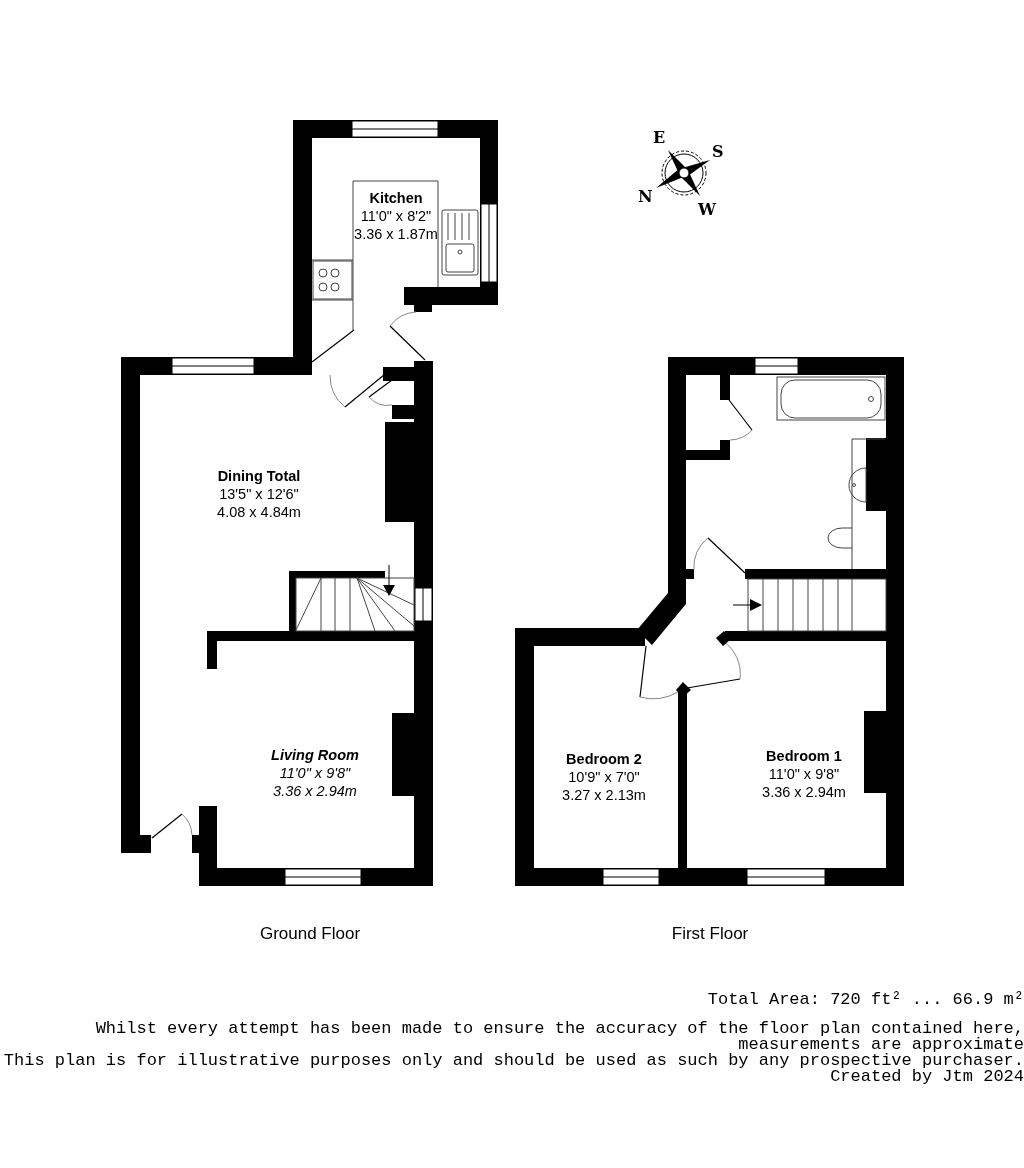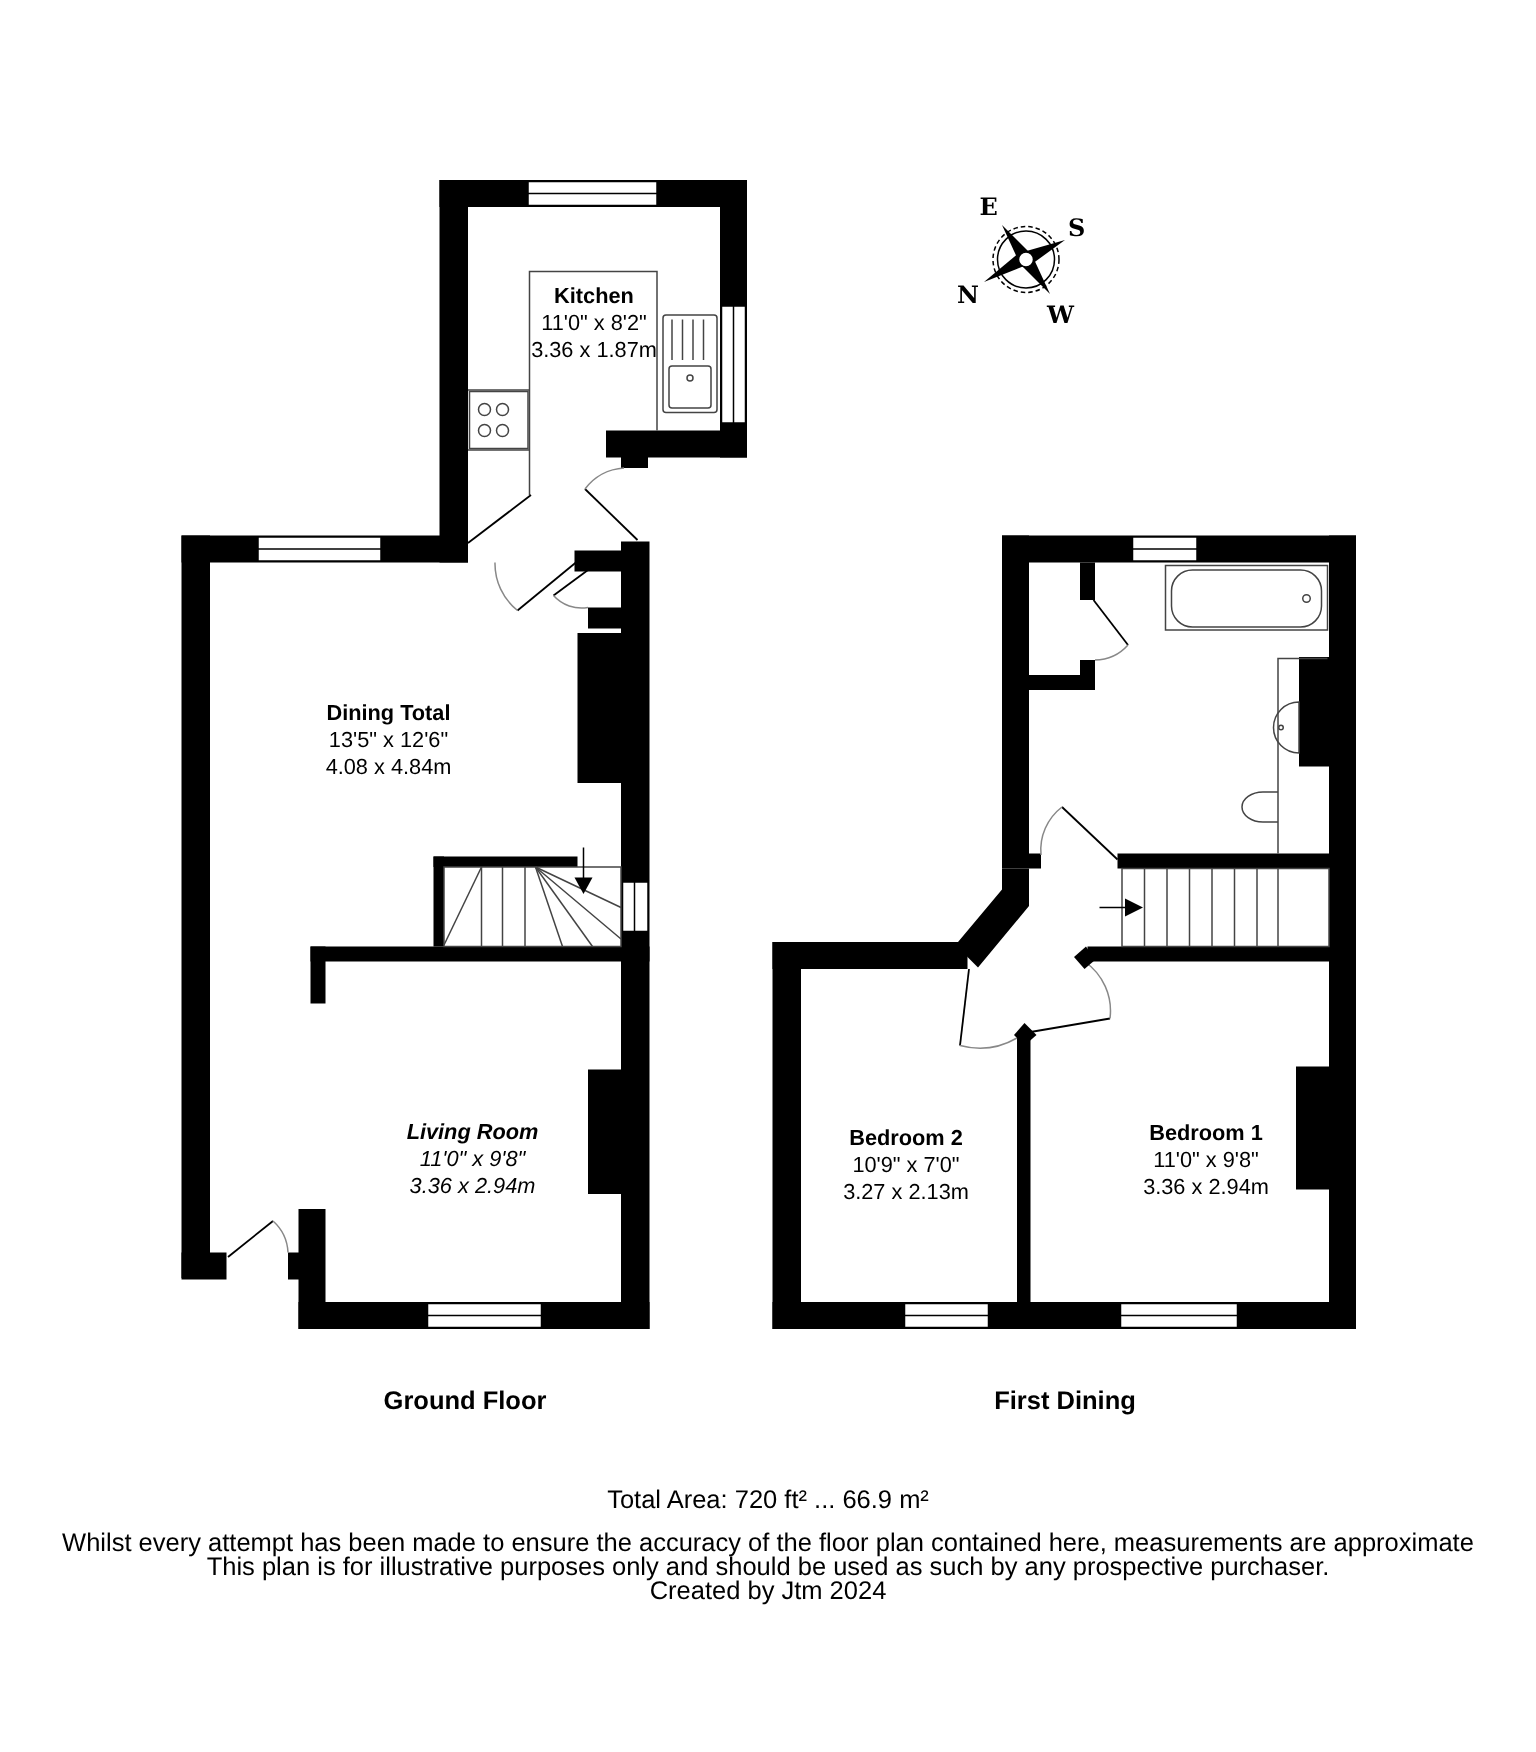--- a/index.html
+++ b/index.html
@@ -1,22 +1,22 @@
 <!DOCTYPE html>
 <html><head>
 <meta charset="utf-8">
 <style>
   html, body { margin: 0; padding: 0; background: #ffffff; }
   body { width: 1024px; height: 1168px; position: relative; overflow: hidden; font-family: "Liberation Sans", sans-serif; color: #000; }
   #plan { position: absolute; left: 0; top: 0; }
   .room-label { position: absolute; text-align: center; line-height: 18px; font-size: 14.5px; white-space: nowrap; transform: translateX(-50%); }
   .room-name { font-weight: bold; font-size: 14.5px; display: block; }
   .room-dim { display: block; }
-  .floor-title { position: absolute; font-weight: bold; font-size: 17px; transform: translateX(-50%); white-space: nowrap; }
-  .footer { position: absolute; left: 0; width: 1024px; text-align: center; }
+  .floor-title { position: absolute; font-weight: normal; font-size: 17px; transform: translateX(-50%); white-space: nowrap; }
+  .footer { position: absolute; left: 0; width: 1024px; text-align: right; font-family: Liberation Mono, monospace; }
   .total { top: 990px; font-size: 17px; }
   .disclaimer { top: 1021px; font-size: 17px; line-height: 16px; }
   .compass-letter { font-family: "DejaVu Serif", serif; font-weight: bold; font-size: 16px; }
 </style>
 </head>
 <body>
 
 <svg id="plan" width="1024" height="1168" viewBox="0 0 1024 1168" xmlns="http://www.w3.org/2000/svg">
   <g fill="#000">
 
@@ -196,20 +196,20 @@
   <span class="room-dim">10'9" x 7'0"</span>
   <span class="room-dim">3.27 x 2.13m</span>
 </div>
 <div class="room-label" style="left:804px; top:747px;">
   <span class="room-name">Bedroom 1</span>
   <span class="room-dim">11'0" x 9'8"</span>
   <span class="room-dim">3.36 x 2.94m</span>
 </div>
 
 <div class="floor-title" style="left:310px; top:924px;">Ground Floor</div>
-<div class="floor-title" style="left:710px; top:924px;">First Dining</div>
+<div class="floor-title" style="left:710px; top:924px;">First Floor</div>
 
 <div class="footer total">Total Area: 720 ft² ... 66.9 m²</div>
 <div class="footer disclaimer">
   <div>Whilst every attempt has been made to ensure the accuracy of the floor plan contained here, measurements are approximate</div>
   <div>This plan is for illustrative purposes only and should be used as such by any prospective purchaser.</div>
   <div>Created by Jtm 2024</div>
 </div>
 
 </body></html>

